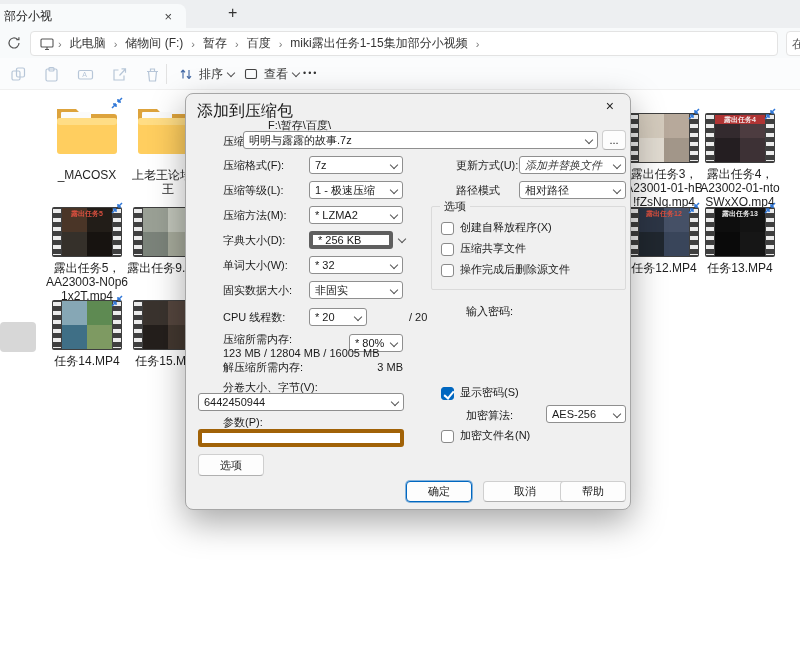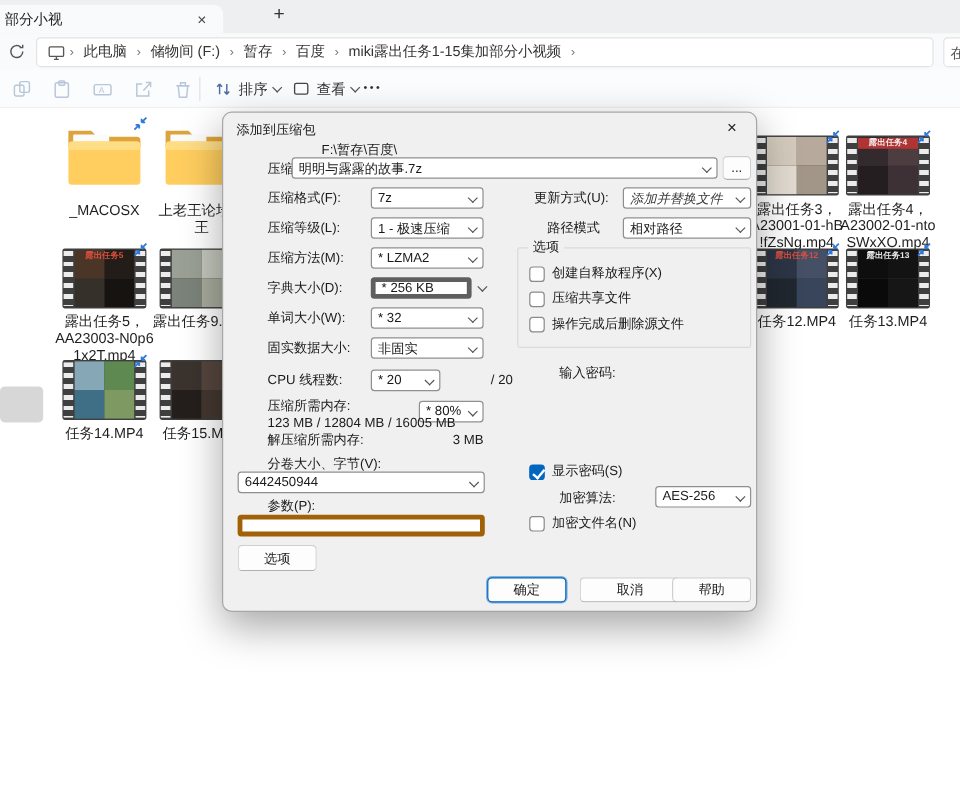--- a/index.html
+++ b/index.html
@@ -49,21 +49,21 @@
                    text-align:center; z-index:2; font-weight:bold; white-space:nowrap; overflow:hidden; }
   .badge { position:absolute; top:-7px; right:-3px; width:16px; height:16px; z-index:3; }
   .flabel { margin-top:4px; line-height:14px; }
   .flabel div:empty { display:none; }
   .nav-pill { position:absolute; left:0; top:322px; width:36px; height:30px; background:#d7d7d7;
               border-radius:4px; z-index:1; }
   
   .dlg { position:absolute; left:185px; top:93px; width:446px; height:417px; background:#f0f0f0;
          border:1px solid #a6a6a6; border-radius:8px; box-shadow:0 12px 34px rgba(0,0,0,.35);
          z-index:10; font-size:11px; color:#1a1a1a; }
-  .dlg-title { position:absolute; left:11px; top:7px; font-size:11px; }
+  .dlg-title { position:absolute; left:11px; top:7px; font-size:16px; }
   .dlg-close { position:absolute; right:12px; top:4px; font-size:14px; color:#222; padding:0 4px; }
   .lbl { position:absolute; white-space:nowrap; line-height:13px;padding-left:25px; }
   .cmb { position:absolute; height:18px; background:#fff; border:1px solid #8f8f8f; border-radius:3px;
          display:flex; align-items:center; padding:0 16px 0 5px; white-space:nowrap; overflow:hidden; }
   .cmb .cchev { position:absolute; right:5px; top:5px; width:6px; height:6px;
                 border-right:1px solid #555; border-bottom:1px solid #555; transform:rotate(45deg); }
   .txt { position:absolute; height:18px; background:#fff; border:4px solid #a16207; border-radius:3px;
          display:flex; align-items:center; padding:0 5px; white-space:nowrap; overflow:hidden; }
   .dropbtn { position:absolute; width:14px; height:18px; }
   .dropbtn .cchev { position:absolute; left:3px; top:5px; width:6px; height:6px;
@@ -450,21 +450,21 @@
       <i class="cchev"></i>
   </div>
 
   <div class="lbl" style="left:12px;top:322px">参数(P):</div>
   <div class="txt" style="left:12px;top:335px;width:206px">
     <span></span>
   </div>
 
   <div class="btn" style="left:12px;top:360px;width:66px;height:22px">选项</div>
 
-  <div class="lbl" style="left:234px;top:65px">更新方式(U):</div>
+  <div class="lbl" style="left:245px;top:65px">更新方式(U):</div>
   <div class="cmb" style="left:333px;top:62px;width:107px">
     <span class="it">添加并替换文件</span>
       <i class="cchev"></i>
   </div>
 
   <div class="lbl" style="left:245px;top:90px">路径模式</div>
   <div class="cmb" style="left:333px;top:87px;width:107px">
     <span>相对路径</span>
       <i class="cchev"></i>
   </div>

